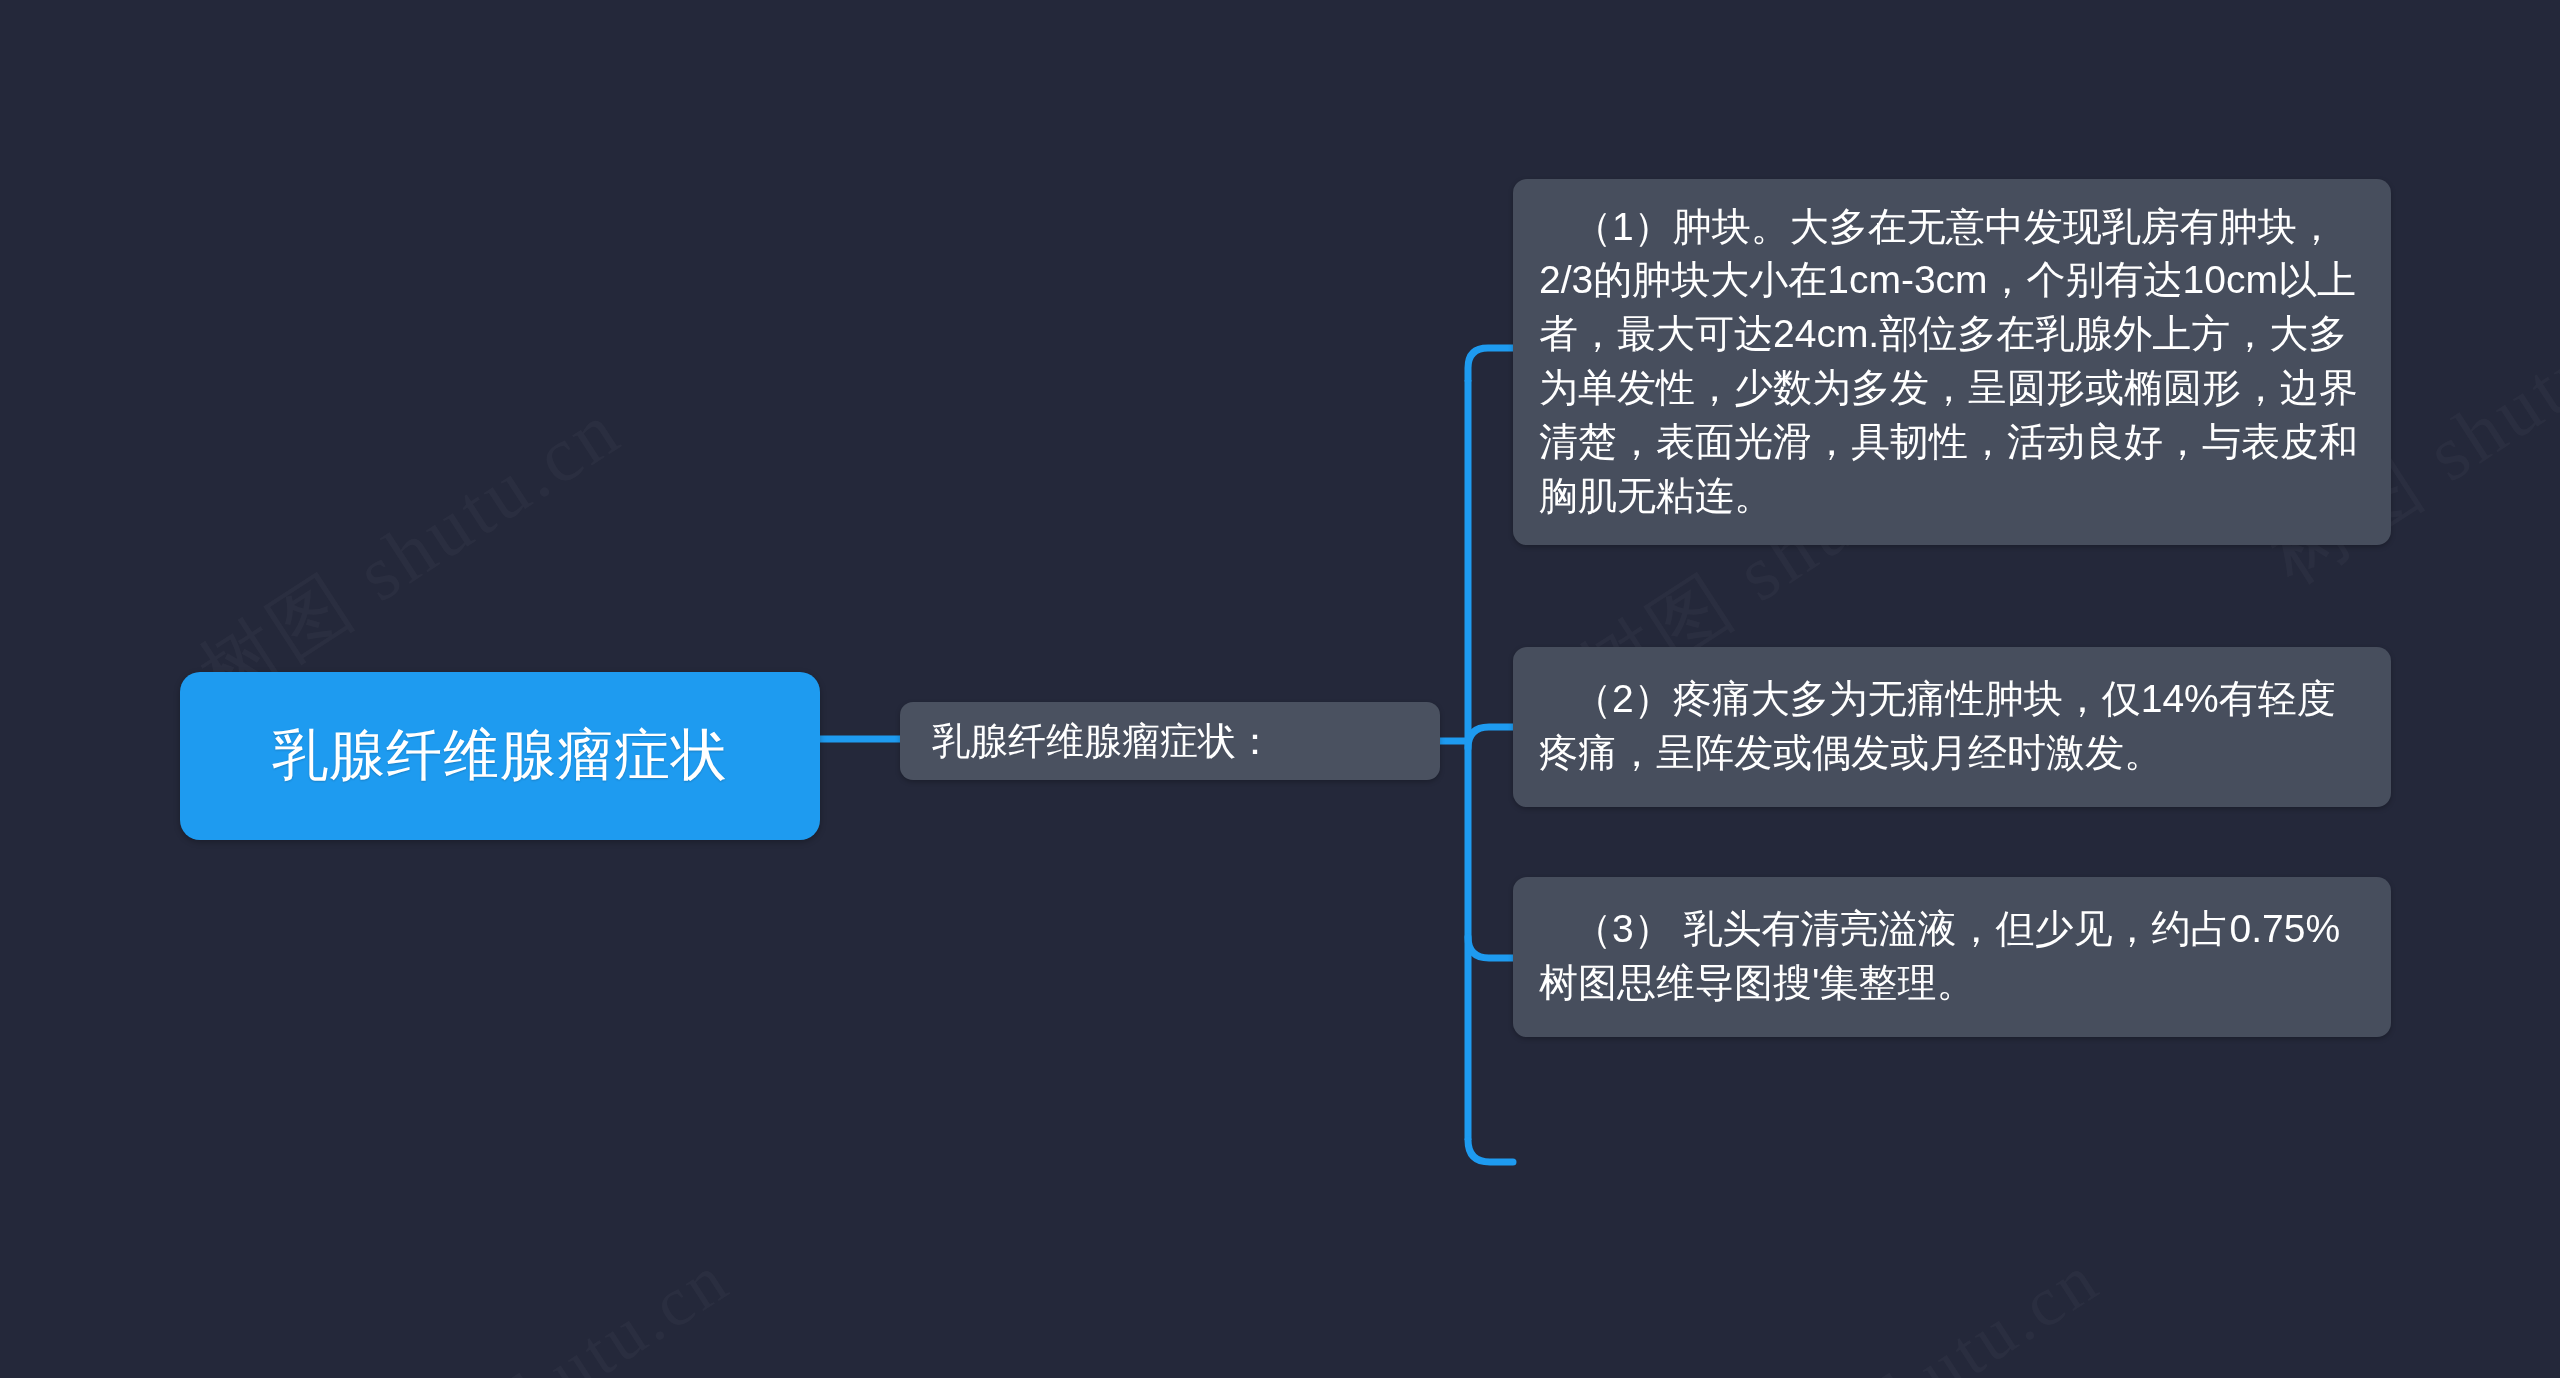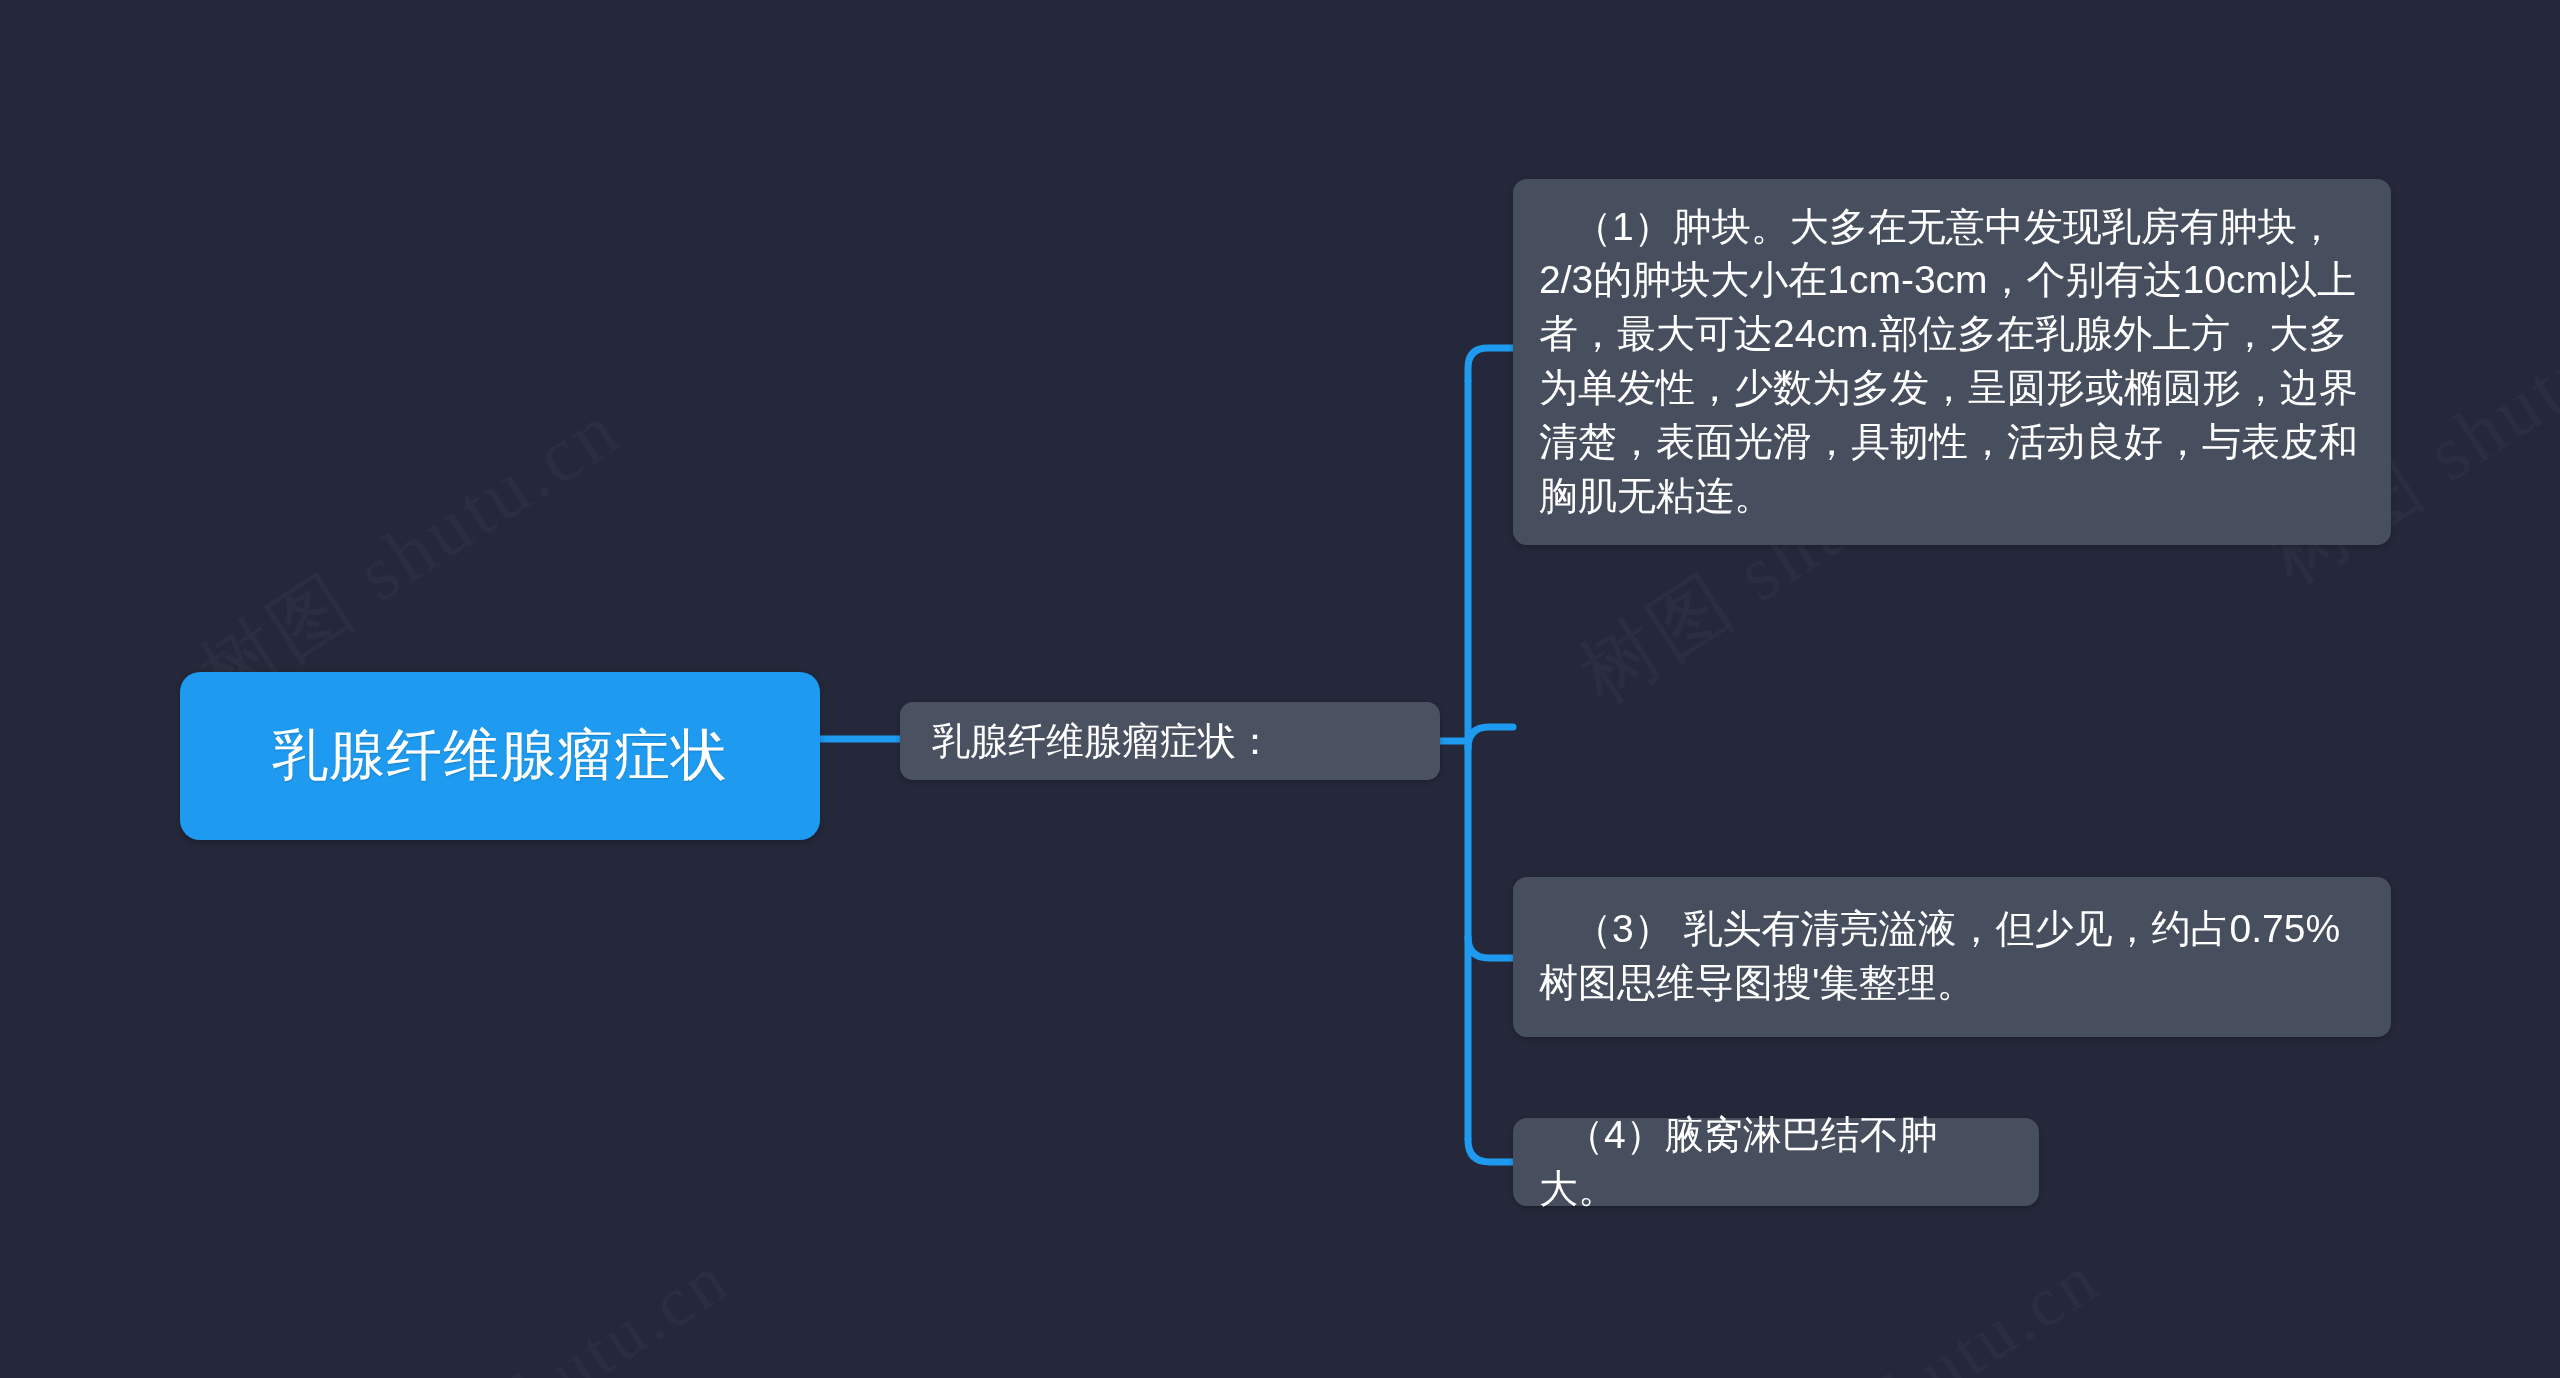--- a/index.html
+++ b/index.html
@@ -153,22 +153,22 @@
   </div>
 
   <div class="node node-branch">
     <span class="txt">乳腺纤维腺瘤症状：</span>
   </div>
 
   <div class="node leaf leaf-1">
     <span class="txt">（1）肿块。大多在无意中发现乳房有肿块，2/3的肿块大小在1cm-3cm，个别有达10cm以上者，最大可达24cm.部位多在乳腺外上方，大多为单发性，少数为多发，呈圆形或椭圆形，边界清楚，表面光滑，具韧性，活动良好，与表皮和胸肌无粘连。</span>
   </div>
 
+  <div class="node leaf leaf-2">
+    <span class="txt">（2）疼痛大多为无痛性肿块，仅14%有轻度疼痛，呈阵发或偶发或月经时激发。</span>
+  </div>
 
   <div class="node leaf leaf-3">
     <span class="txt">（3） 乳头有清亮溢液，但少见，约占0.75%树图思维导图搜'集整理。</span>
   </div>
 
-  <div class="node leaf leaf-4">
-    <span class="txt">（4）腋窝淋巴结不肿大。</span>
-  </div>
 
 </div>
 
 </body></html>

